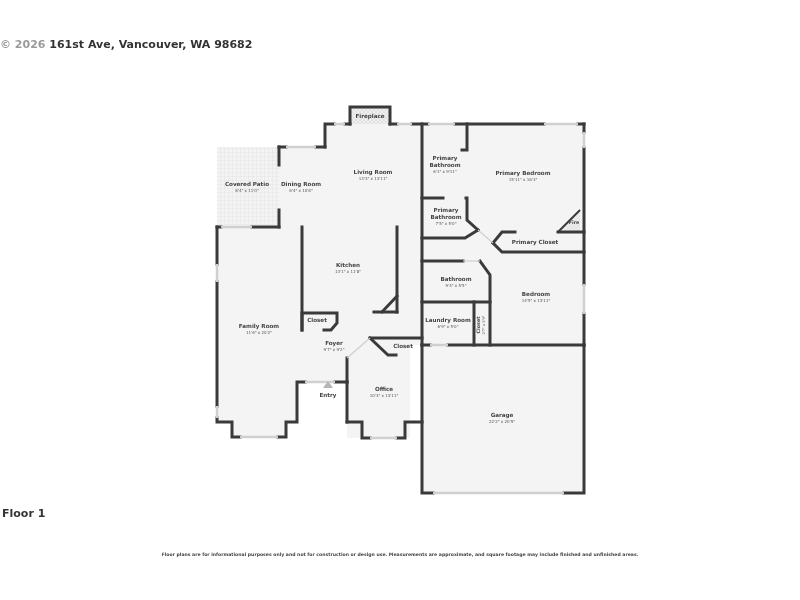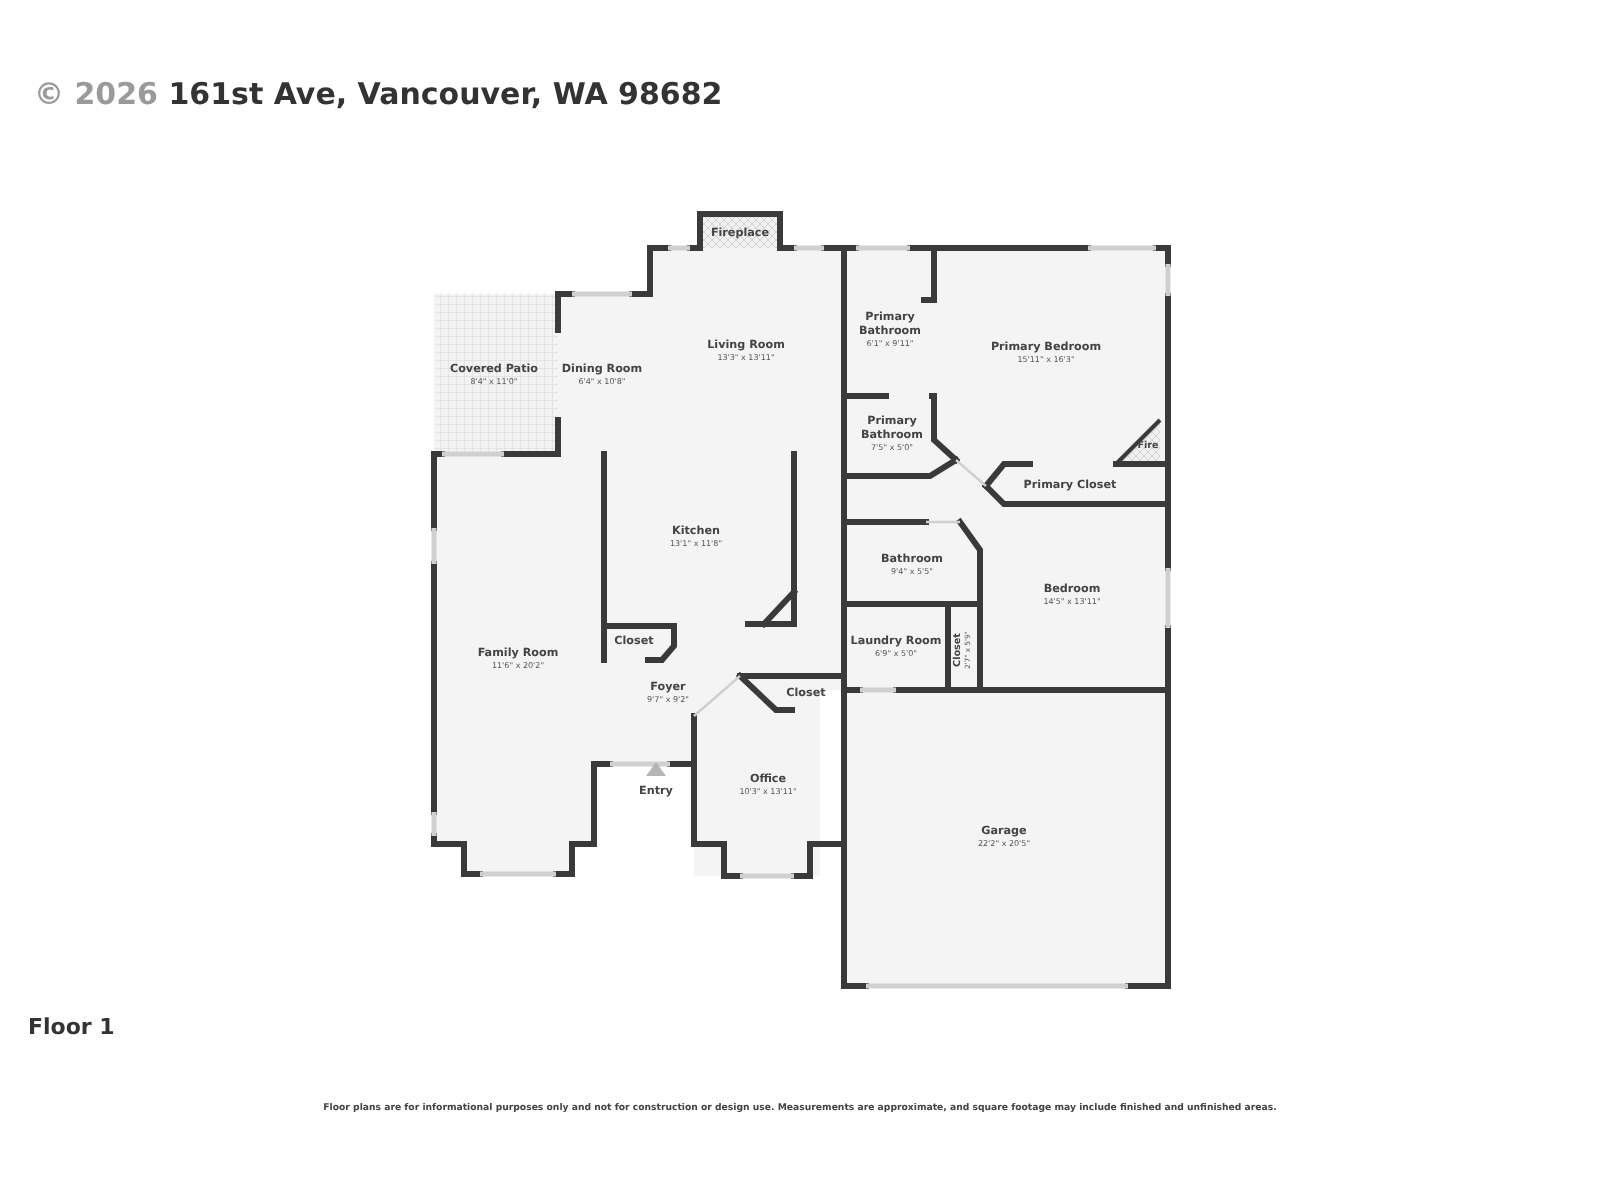--- a/index.html
+++ b/index.html
@@ -1,20 +1,20 @@
 <!DOCTYPE html>
 <html><head>
 <meta charset="utf-8">
 <style>
   html, body { margin: 0; padding: 0; background: #ffffff; }
   body { width: 800px; height: 600px; position: relative; overflow: hidden;
          font-family: "DejaVu Sans", "Liberation Sans", sans-serif; color: #333; }
-  .address { position: absolute; left: 17px; top: 38px; font-size: 15px; font-weight: bold; color: #333; letter-spacing: 0; }
+  .address { position: absolute; left: 0; top: 38px; font-size: 11px; font-weight: bold; color: #333; letter-spacing: 0; }
   .address .wm { color: #9a9a9a; font-weight: bold; }
-  .floor-label { position: absolute; left: 14px; top: 507px; font-size: 11px; font-weight: bold; color: #333; }
+  .floor-label { position: absolute; left: 2px; top: 507px; font-size: 11px; font-weight: bold; color: #333; }
   .disclaimer { position: absolute; left: 0; width: 800px; top: 552px; text-align: center;
                 font-size: 4.6px; font-weight: bold; color: #444; }
   svg.plan { position: absolute; left: 0; top: 0; }
   .rl { font-family: "DejaVu Sans", sans-serif; font-size: 5.6px; font-weight: bold; fill: #444; text-anchor: middle; }
   .rd { font-family: "DejaVu Sans", sans-serif; font-size: 4px; fill: #555; text-anchor: middle; }
 </style>
 </head>
 <body>
 
 <div class="address">

